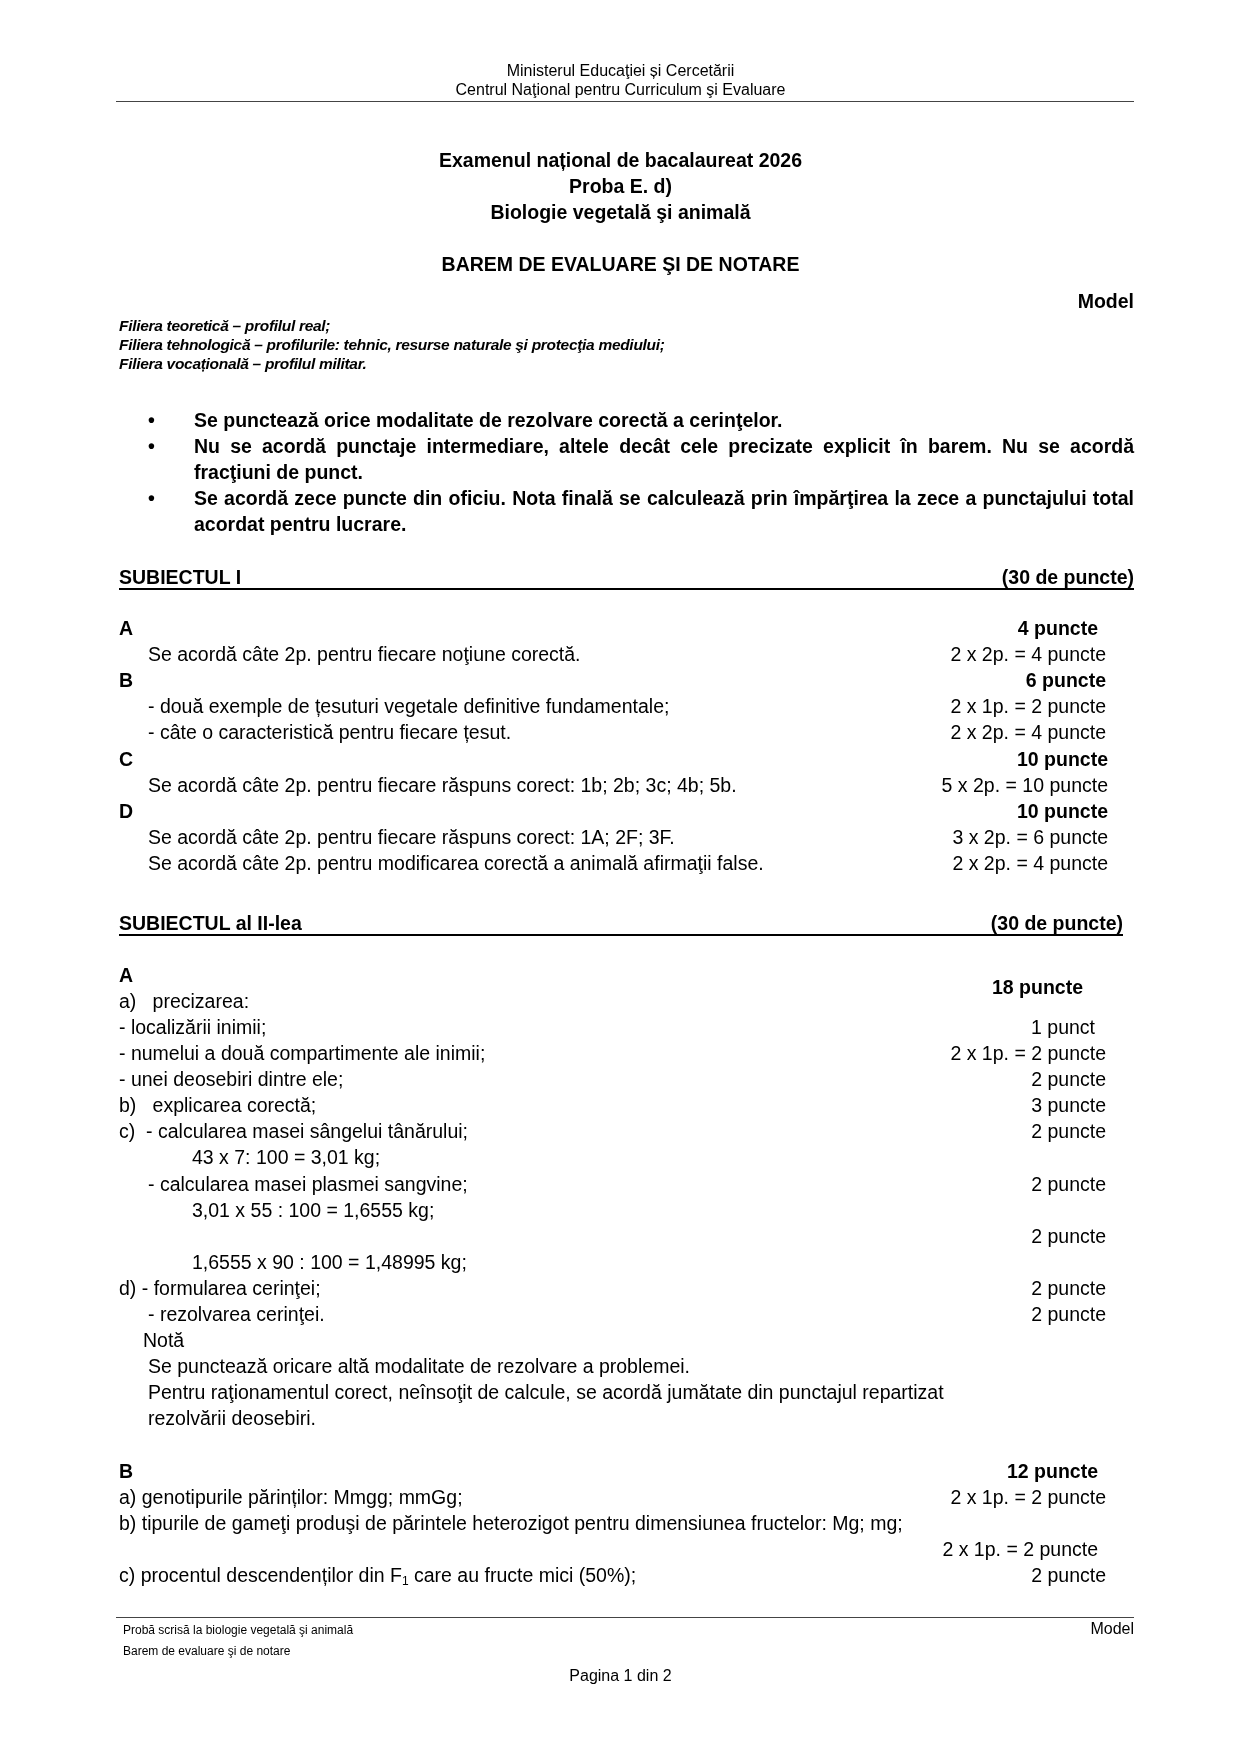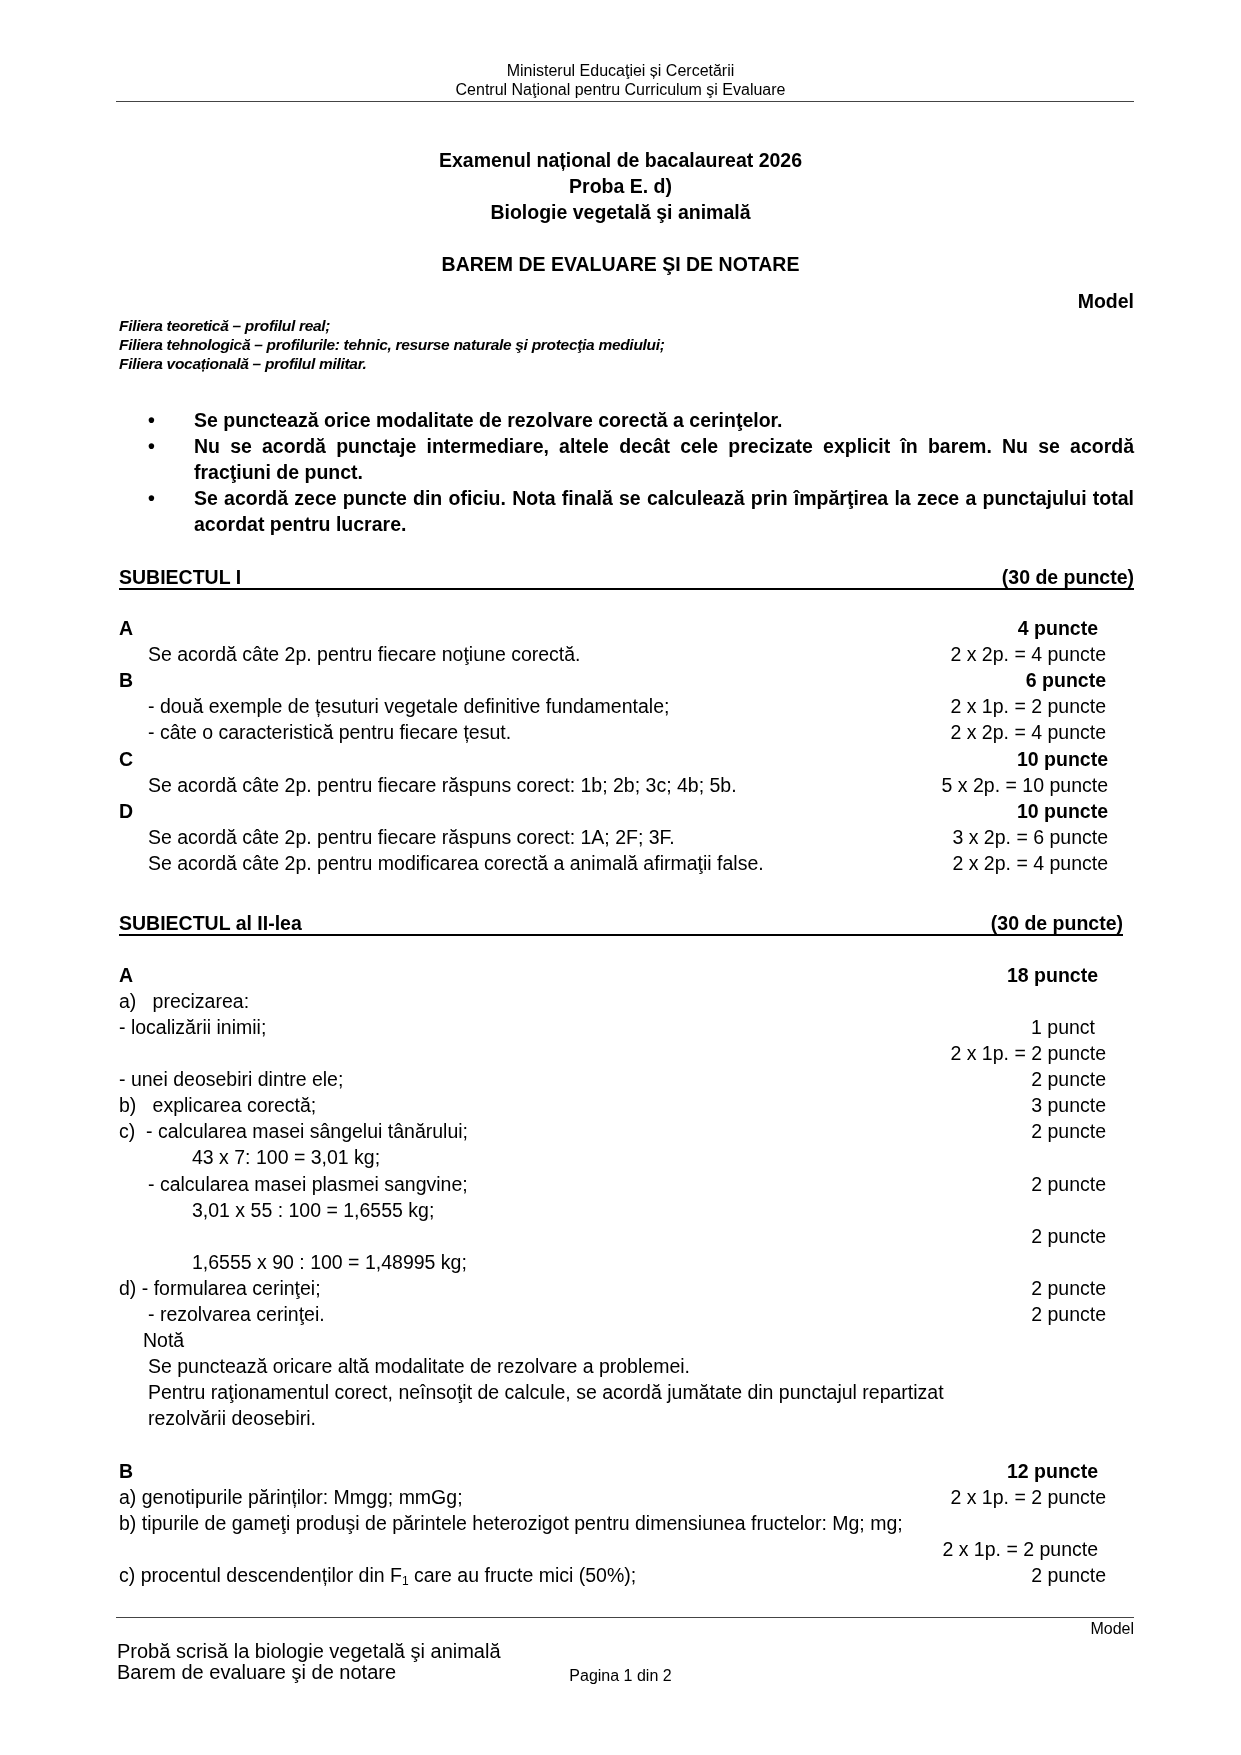--- a/index.html
+++ b/index.html
@@ -13,21 +13,21 @@
   .fil { left:119px; font-style:italic; font-weight:bold; font-size:15.5px; line-height:19px; letter-spacing:-0.3px; }
   .bul { left:158px; width:976px; font-weight:bold; font-size:19.5px; line-height:26px; }
   .bul .dot { position:absolute; left:-10px; width:10px; }
   .bul .txt { position:absolute; left:36px; width:940px; text-align:justify; }
   .subj { left:119px; width:1015px; font-weight:bold; font-size:19.5px; border-bottom:2px solid #000; line-height:22px; }
   .subj .r { position:absolute; right:0; top:0; }
   .row { left:0; width:1241px; font-size:19.5px; line-height:26px; height:26px; }
   .row .l { position:absolute; white-space:nowrap; }
   .row .p { position:absolute; white-space:nowrap; text-align:right; }
   .b { font-weight:bold; }
-  .ftr { left:117px; font-size:20px; line-height:21px;margin-top:21px; }
+  .ftr { left:123px; font-size:12px; line-height:21px; }
   .ftr-r { right:107px; font-size:16px; }
   .pg { left:0; width:1241px; text-align:center; font-size:16px; }
   sub { font-size:12px; vertical-align:-3px; }
 </style>
 </head>
 <body>
 
 <div class="abs hdr" style="top:61px;">Ministerul Educaţiei și Cercetării</div>
 <div class="abs hdr" style="top:80px;">Centrul Naţional pentru Curriculum şi Evaluare</div>
 <div class="abs rule" style="top:101px;"></div>
@@ -101,30 +101,31 @@
   <span class="p" style="right:133px;">2 x 2p. = 4 puncte</span>
 </div>
 
 <div class="abs subj" style="top:912px; width:1004px;">
   <span>SUBIECTUL al II-lea</span>
   <span class="r">(30 de puncte)</span>
 </div>
 
 <div class="abs row" style="top:962px;">
   <span class="l b" style="left:119px;">A</span>
-  <span class="p b" style="right:143px;">18 puncte</span>
+  <span class="p b" style="right:158px;margin-top:12px;">18 puncte</span>
 </div>
 <div class="abs row" style="top:988px;">
   <span class="l" style="left:119px; white-space:pre;">a)   precizarea:</span>
 </div>
 <div class="abs row" style="top:1014px;">
   <span class="l" style="left:119px;">- localizării inimii;</span>
   <span class="p" style="right:146px;">1 punct</span>
 </div>
 <div class="abs row" style="top:1040px;">
+  <span class="l" style="left:119px;">- numelui a două compartimente ale inimii;</span>
   <span class="p" style="right:135px;">2 x 1p. = 2 puncte</span>
 </div>
 <div class="abs row" style="top:1066px;">
   <span class="l" style="left:119px;">- unei deosebiri dintre ele;</span>
   <span class="p" style="right:135px;">2 puncte</span>
 </div>
 <div class="abs row" style="top:1092px;">
   <span class="l" style="left:119px; white-space:pre;">b)   explicarea corectă;</span>
   <span class="p" style="right:135px;">3 puncte</span>
 </div>

